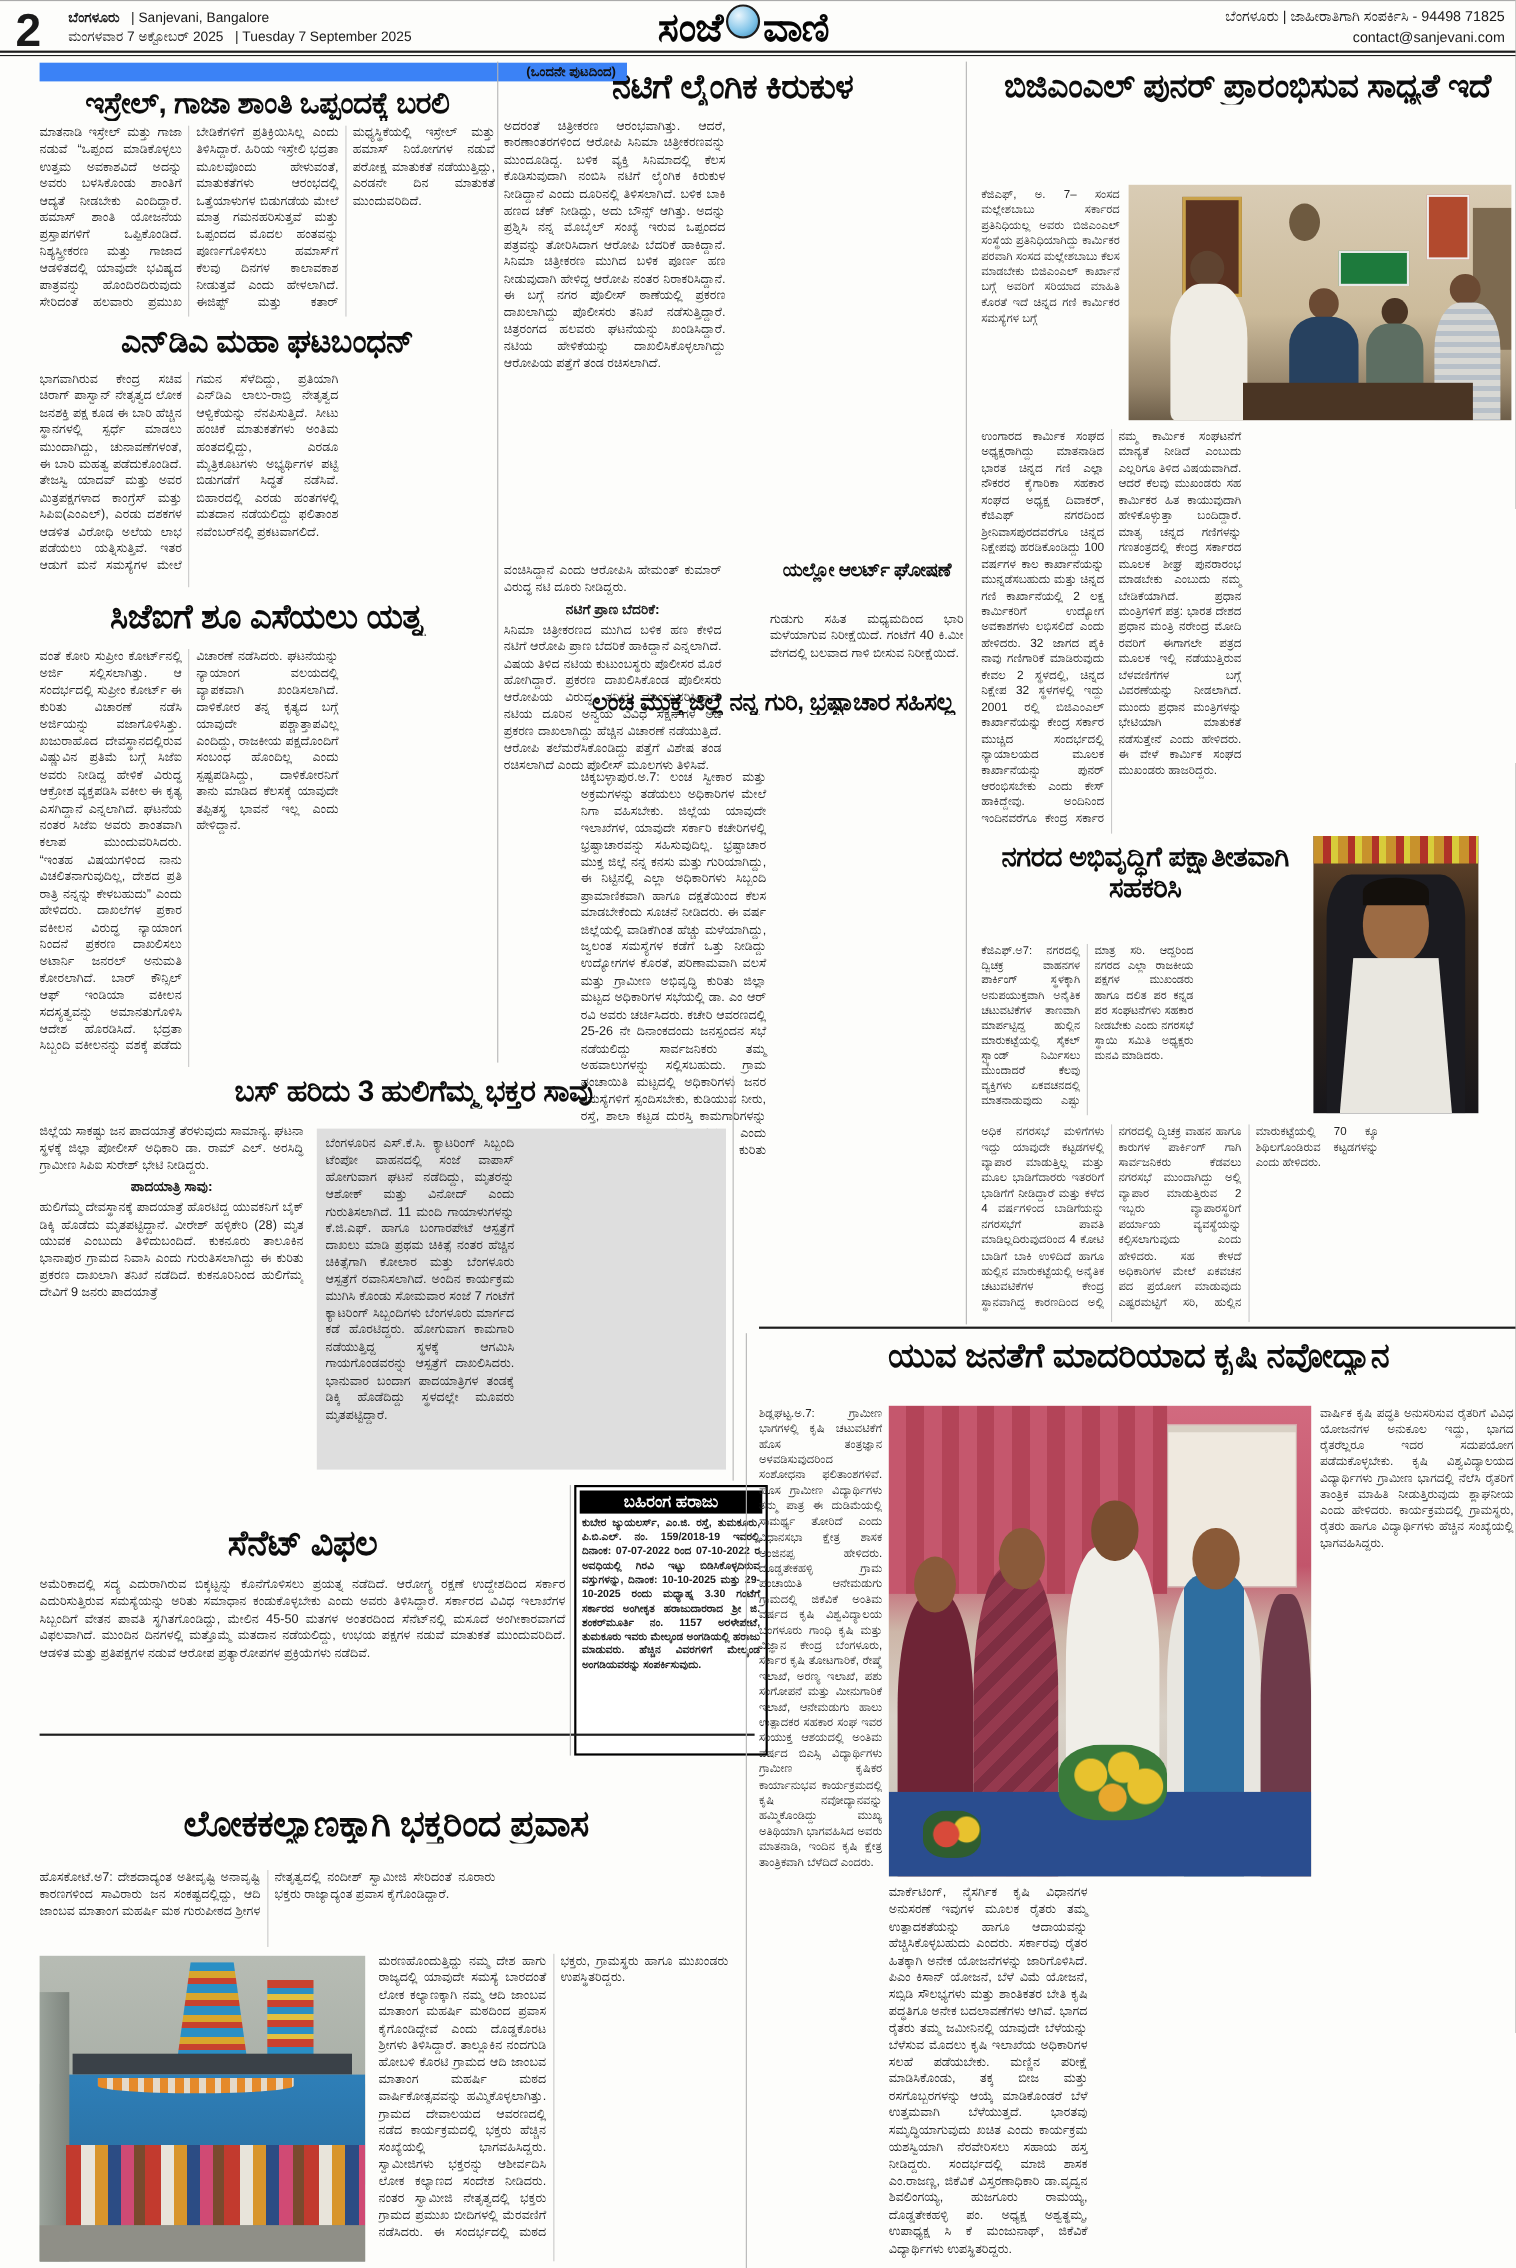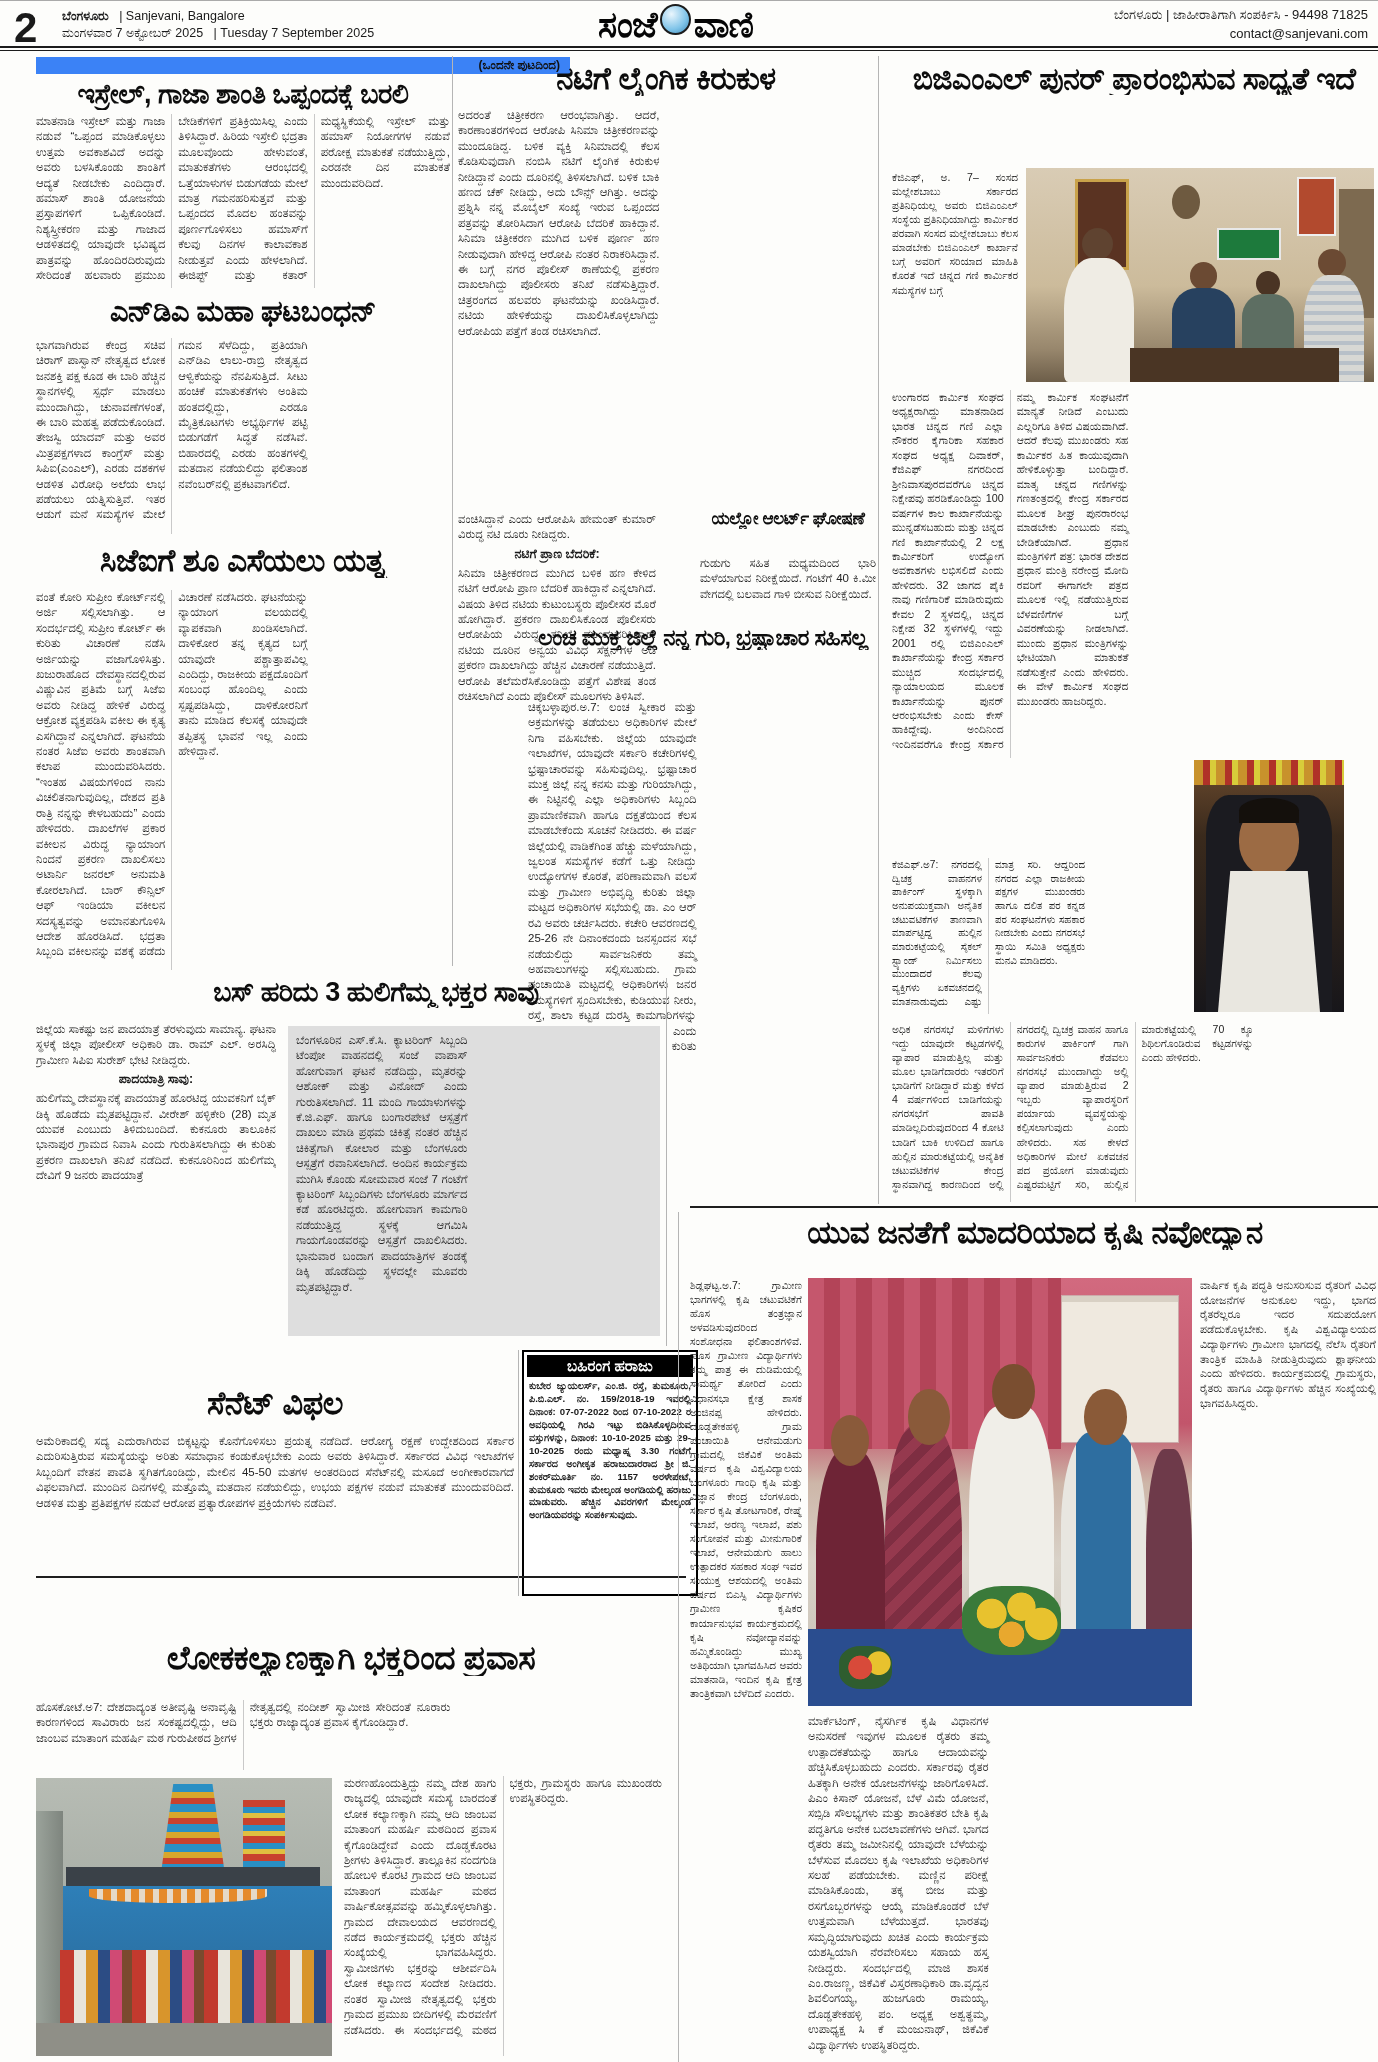--- a/index.html
+++ b/index.html
@@ -136,20 +136,21 @@
     <div style="left:47%;top:44%;width:8%;height:13%;background:#6b4a33;border-radius:50%"></div>
     <div style="left:42%;top:56%;width:18%;height:30%;background:#27415f;border-radius:40% 40% 0 0"></div>
     <div style="left:66%;top:48%;width:7%;height:12%;background:#4a3424;border-radius:50%"></div>
     <div style="left:62%;top:59%;width:15%;height:27%;background:#5d6e62;border-radius:40% 40% 0 0"></div>
     <div style="left:84%;top:38%;width:8%;height:13%;background:#6b4a33;border-radius:50%"></div>
     <div style="left:80%;top:50%;width:17%;height:50%;background:repeating-linear-gradient(180deg,#d8d8d4 0 6px,#b8c0c8 6px 10px);border-radius:40% 40% 0 0"></div>
     <div style="left:30%;top:84%;width:60%;height:16%;background:#4a3524"></div>
   </div>
   <div class="abs body cols4" style="left:892px;top:390px;width:486px;height:368px;font-size:10.8px">ಉಂಗಾರದ ಕಾರ್ಮಿಕ ಸಂಘದ ಅಧ್ಯಕ್ಷರಾಗಿದ್ದು ಮಾತನಾಡಿದ ಭಾರತ ಚಿನ್ನದ ಗಣಿ ಎಲ್ಲಾ ನೌಕರರ ಕೈಗಾರಿಕಾ ಸಹಕಾರ ಸಂಘದ ಅಧ್ಯಕ್ಷ ದಿವಾಕರ್, ಕೆಜಿಎಫ್ ನಗರದಿಂದ ಶ್ರೀನಿವಾಸಪುರದವರೆಗೂ ಚಿನ್ನದ ನಿಕ್ಷೇಪವು ಹರಡಿಕೊಂಡಿದ್ದು 100 ವರ್ಷಗಳ ಕಾಲ ಕಾರ್ಖಾನೆಯನ್ನು ಮುನ್ನಡೆಸಬಹುದು ಮತ್ತು ಚಿನ್ನದ ಗಣಿ ಕಾರ್ಖಾನೆಯಲ್ಲಿ 2 ಲಕ್ಷ ಕಾರ್ಮಿಕರಿಗೆ ಉದ್ಯೋಗ ಅವಕಾಶಗಳು ಲಭಿಸಲಿದೆ ಎಂದು ಹೇಳಿದರು. 32 ಜಾಗದ ಪೈಕಿ ನಾವು ಗಣಿಗಾರಿಕೆ ಮಾಡಿರುವುದು ಕೇವಲ 2 ಸ್ಥಳದಲ್ಲಿ, ಚಿನ್ನದ ನಿಕ್ಷೇಪ 32 ಸ್ಥಳಗಳಲ್ಲಿ ಇದ್ದು 2001 ರಲ್ಲಿ ಬಿಜಿಎಂಎಲ್ ಕಾರ್ಖಾನೆಯನ್ನು ಕೇಂದ್ರ ಸರ್ಕಾರ ಮುಚ್ಚಿದ ಸಂದರ್ಭದಲ್ಲಿ ನ್ಯಾಯಾಲಯದ ಮೂಲಕ ಕಾರ್ಖಾನೆಯನ್ನು ಪುನರ್ ಆರಂಭಿಸಬೇಕು ಎಂದು ಕೇಸ್ ಹಾಕಿದ್ದೇವು. ಅಂದಿನಿಂದ ಇಂದಿನವರೆಗೂ ಕೇಂದ್ರ ಸರ್ಕಾರ ನಮ್ಮ ಕಾರ್ಮಿಕ ಸಂಘಟನೆಗೆ ಮಾನ್ಯತೆ ನೀಡಿದೆ ಎಂಬುದು ಎಲ್ಲರಿಗೂ ತಿಳಿದ ವಿಷಯವಾಗಿದೆ. ಆದರೆ ಕೆಲವು ಮುಖಂಡರು ಸಹ ಕಾರ್ಮಿಕರ ಹಿತ ಕಾಯುವುದಾಗಿ ಹೇಳಿಕೊಳ್ಳುತ್ತಾ ಬಂದಿದ್ದಾರೆ. ಮಾತೃ ಚನ್ನದ ಗಣಿಗಳನ್ನು ಗಣತಂತ್ರದಲ್ಲಿ ಕೇಂದ್ರ ಸರ್ಕಾರದ ಮೂಲಕ ಶೀಘ್ರ ಪುನರಾರಂಭ ಮಾಡಬೇಕು ಎಂಬುದು ನಮ್ಮ ಬೇಡಿಕೆಯಾಗಿದೆ. ಪ್ರಧಾನ ಮಂತ್ರಿಗಳಿಗೆ ಪತ್ರ: ಭಾರತ ದೇಶದ ಪ್ರಧಾನ ಮಂತ್ರಿ ನರೇಂದ್ರ ಮೋದಿ ರವರಿಗೆ ಈಗಾಗಲೇ ಪತ್ರದ ಮೂಲಕ ಇ‌ಲ್ಲಿ ನಡೆಯುತ್ತಿರುವ ಬೆಳವಣಿಗೆಗಳ ಬಗ್ಗೆ ವಿವರಣೆಯನ್ನು ನೀಡಲಾಗಿದೆ. ಮುಂದು ಪ್ರಧಾನ ಮಂತ್ರಿಗಳನ್ನು ಭೇಟಿಯಾಗಿ ಮಾತುಕತೆ ನಡೆಸುತ್ತೇನೆ ಎಂದು ಹೇಳಿದರು. ಈ ವೇಳೆ ಕಾರ್ಮಿಕ ಸಂಘದ ಮುಖಂಡರು ಹಾಜರಿದ್ದರು.</div>
 
+  <div class="abs headline" style="left:892px;top:766px;width:298px;font-size:25px">ನಗರದ ಅಭಿವೃದ್ಧಿಗೆ ಪಕ್ಷಾತೀತವಾಗಿ ಸಹಕರಿಸಿ</div>
   <div class="ph ph-portrait" style="left:1194px;top:760px;width:150px;height:252px">
     <div style="left:0;top:0;width:100%;height:10%;background:repeating-linear-gradient(90deg,#c8922c 0 9px,#b03228 9px 16px,#d8cc3a 16px 22px)"></div>
     <div style="left:8%;top:14%;width:84%;height:86%;background:#1b1b20;border-radius:18% 18% 0 0"></div>
     <div style="left:30%;top:18%;width:40%;height:28%;background:#9c6b44;border-radius:48%"></div>
     <div style="left:30%;top:15%;width:40%;height:10%;background:#14100c;border-radius:50% 50% 0 0"></div>
     <div style="left:16%;top:44%;width:68%;height:56%;background:#e9e7e0;clip-path:polygon(12% 0,88% 0,100% 100%,0 100%)"></div>
   </div>
   <div class="abs body cols3" style="left:892px;top:858px;width:296px;height:156px;font-size:10.2px">ಕೆಜಿಎಫ್.ಅ7: ನಗರದಲ್ಲಿ ದ್ವಿಚಕ್ರ ವಾಹನಗಳ ಪಾರ್ಕಿಂಗ್ ಸ್ಥಳಕ್ಕಾಗಿ ಅನುಪಯುಕ್ತವಾಗಿ ಅನೈತಿಕ ಚಟುವಟಿಕೆಗಳ ತಾಣವಾಗಿ ಮಾರ್ಪಟ್ಟಿದ್ದ ಹುಲ್ಲಿನ ಮಾರುಕಟ್ಟೆಯಲ್ಲಿ ಸೈಕಲ್ ಸ್ಟ್ಯಾಂಡ್ ನಿರ್ಮಿಸಲು ಮುಂದಾದರೆ ಕೆಲವು ವ್ಯಕ್ತಿಗಳು ಏಕವಚನದಲ್ಲಿ ಮಾತನಾಡುವುದು ಎಷ್ಟು ಮಾತ್ರ ಸರಿ. ಆದ್ದರಿಂದ ನಗರದ ಎಲ್ಲಾ ರಾಜಕೀಯ ಪಕ್ಷಗಳ ಮುಖಂಡರು ಹಾಗೂ ದಲಿತ ಪರ ಕನ್ನಡ ಪರ ಸಂಘಟನೆಗಳು ಸಹಕಾರ ನೀಡಬೇಕು ಎಂದು ನಗರಸಭೆ ಸ್ಥಾಯಿ ಸಮಿತಿ ಅಧ್ಯಕ್ಷರು ಮನವಿ ಮಾಡಿದರು.</div>
   <div class="abs body cols4" style="left:892px;top:1022px;width:486px;height:180px;font-size:10.5px">ಅಧಿಕ ನಗರಸಭೆ ಮಳಿಗೆಗಳು ಇದ್ದು ಯಾವುದೇ ಕಟ್ಟಡಗಳಲ್ಲಿ ವ್ಯಾಪಾರ ಮಾಡುತ್ತಿಲ್ಲ ಮತ್ತು ಮೂಲ ಭಾಡಿಗೆದಾರರು ಇತರರಿಗೆ ಭಾಡಿಗೆಗೆ ನೀಡಿದ್ದಾರೆ ಮತ್ತು ಕಳೆದ 4 ವರ್ಷಗಳಿಂದ ಬಾಡಿಗೆಯನ್ನು ನಗರಸಭೆಗೆ ಪಾವತಿ ಮಾಡಿಲ್ಲದಿರುವುದರಿಂದ 4 ಕೋಟಿ ಬಾಡಿಗೆ ಬಾಕಿ ಉಳಿದಿದೆ ಹಾಗೂ ಹುಲ್ಲಿನ ಮಾರುಕಟ್ಟೆಯಲ್ಲಿ ಅನೈತಿಕ ಚಟುವಟಿಕೆಗಳ ಕೇಂದ್ರ ಸ್ಥಾನವಾಗಿದ್ದ ಕಾರಣದಿಂದ ಅಲ್ಲಿ ನಗರದಲ್ಲಿ ದ್ವಿಚಕ್ರ ವಾಹನ ಹಾಗೂ ಕಾರುಗಳ ಪಾರ್ಕಿಂಗ್ ಗಾಗಿ ಸಾರ್ವಜನಿಕರು ಕೆಡವಲು ನಗರಸಭೆ ಮುಂದಾಗಿದ್ದು ಅಲ್ಲಿ ವ್ಯಾಪಾರ ಮಾಡುತ್ತಿರುವ 2 ಇಬ್ಬರು ವ್ಯಾಪಾರಸ್ಥರಿಗೆ ಪರ್ಯಾಯ ವ್ಯವಸ್ಥೆಯನ್ನು ಕಲ್ಪಿಸಲಾಗುವುದು ಎಂದು ಹೇಳಿದರು. ಸಹ ಕೇಳದೆ ಅಧಿಕಾರಿಗಳ ಮೇಲೆ ಏಕವಚನ ಪದ ಪ್ರಯೋಗ ಮಾಡುವುದು ಎಷ್ಟರಮಟ್ಟಿಗೆ ಸರಿ, ಹುಲ್ಲಿನ ಮಾರುಕಟ್ಟೆಯಲ್ಲಿ 70 ಕ್ಕೂ ಶಿಥಿಲಗೊಂಡಿರುವ ಕಟ್ಟಡಗಳನ್ನು ಎಂದು ಹೇಳಿದರು.</div>
 

